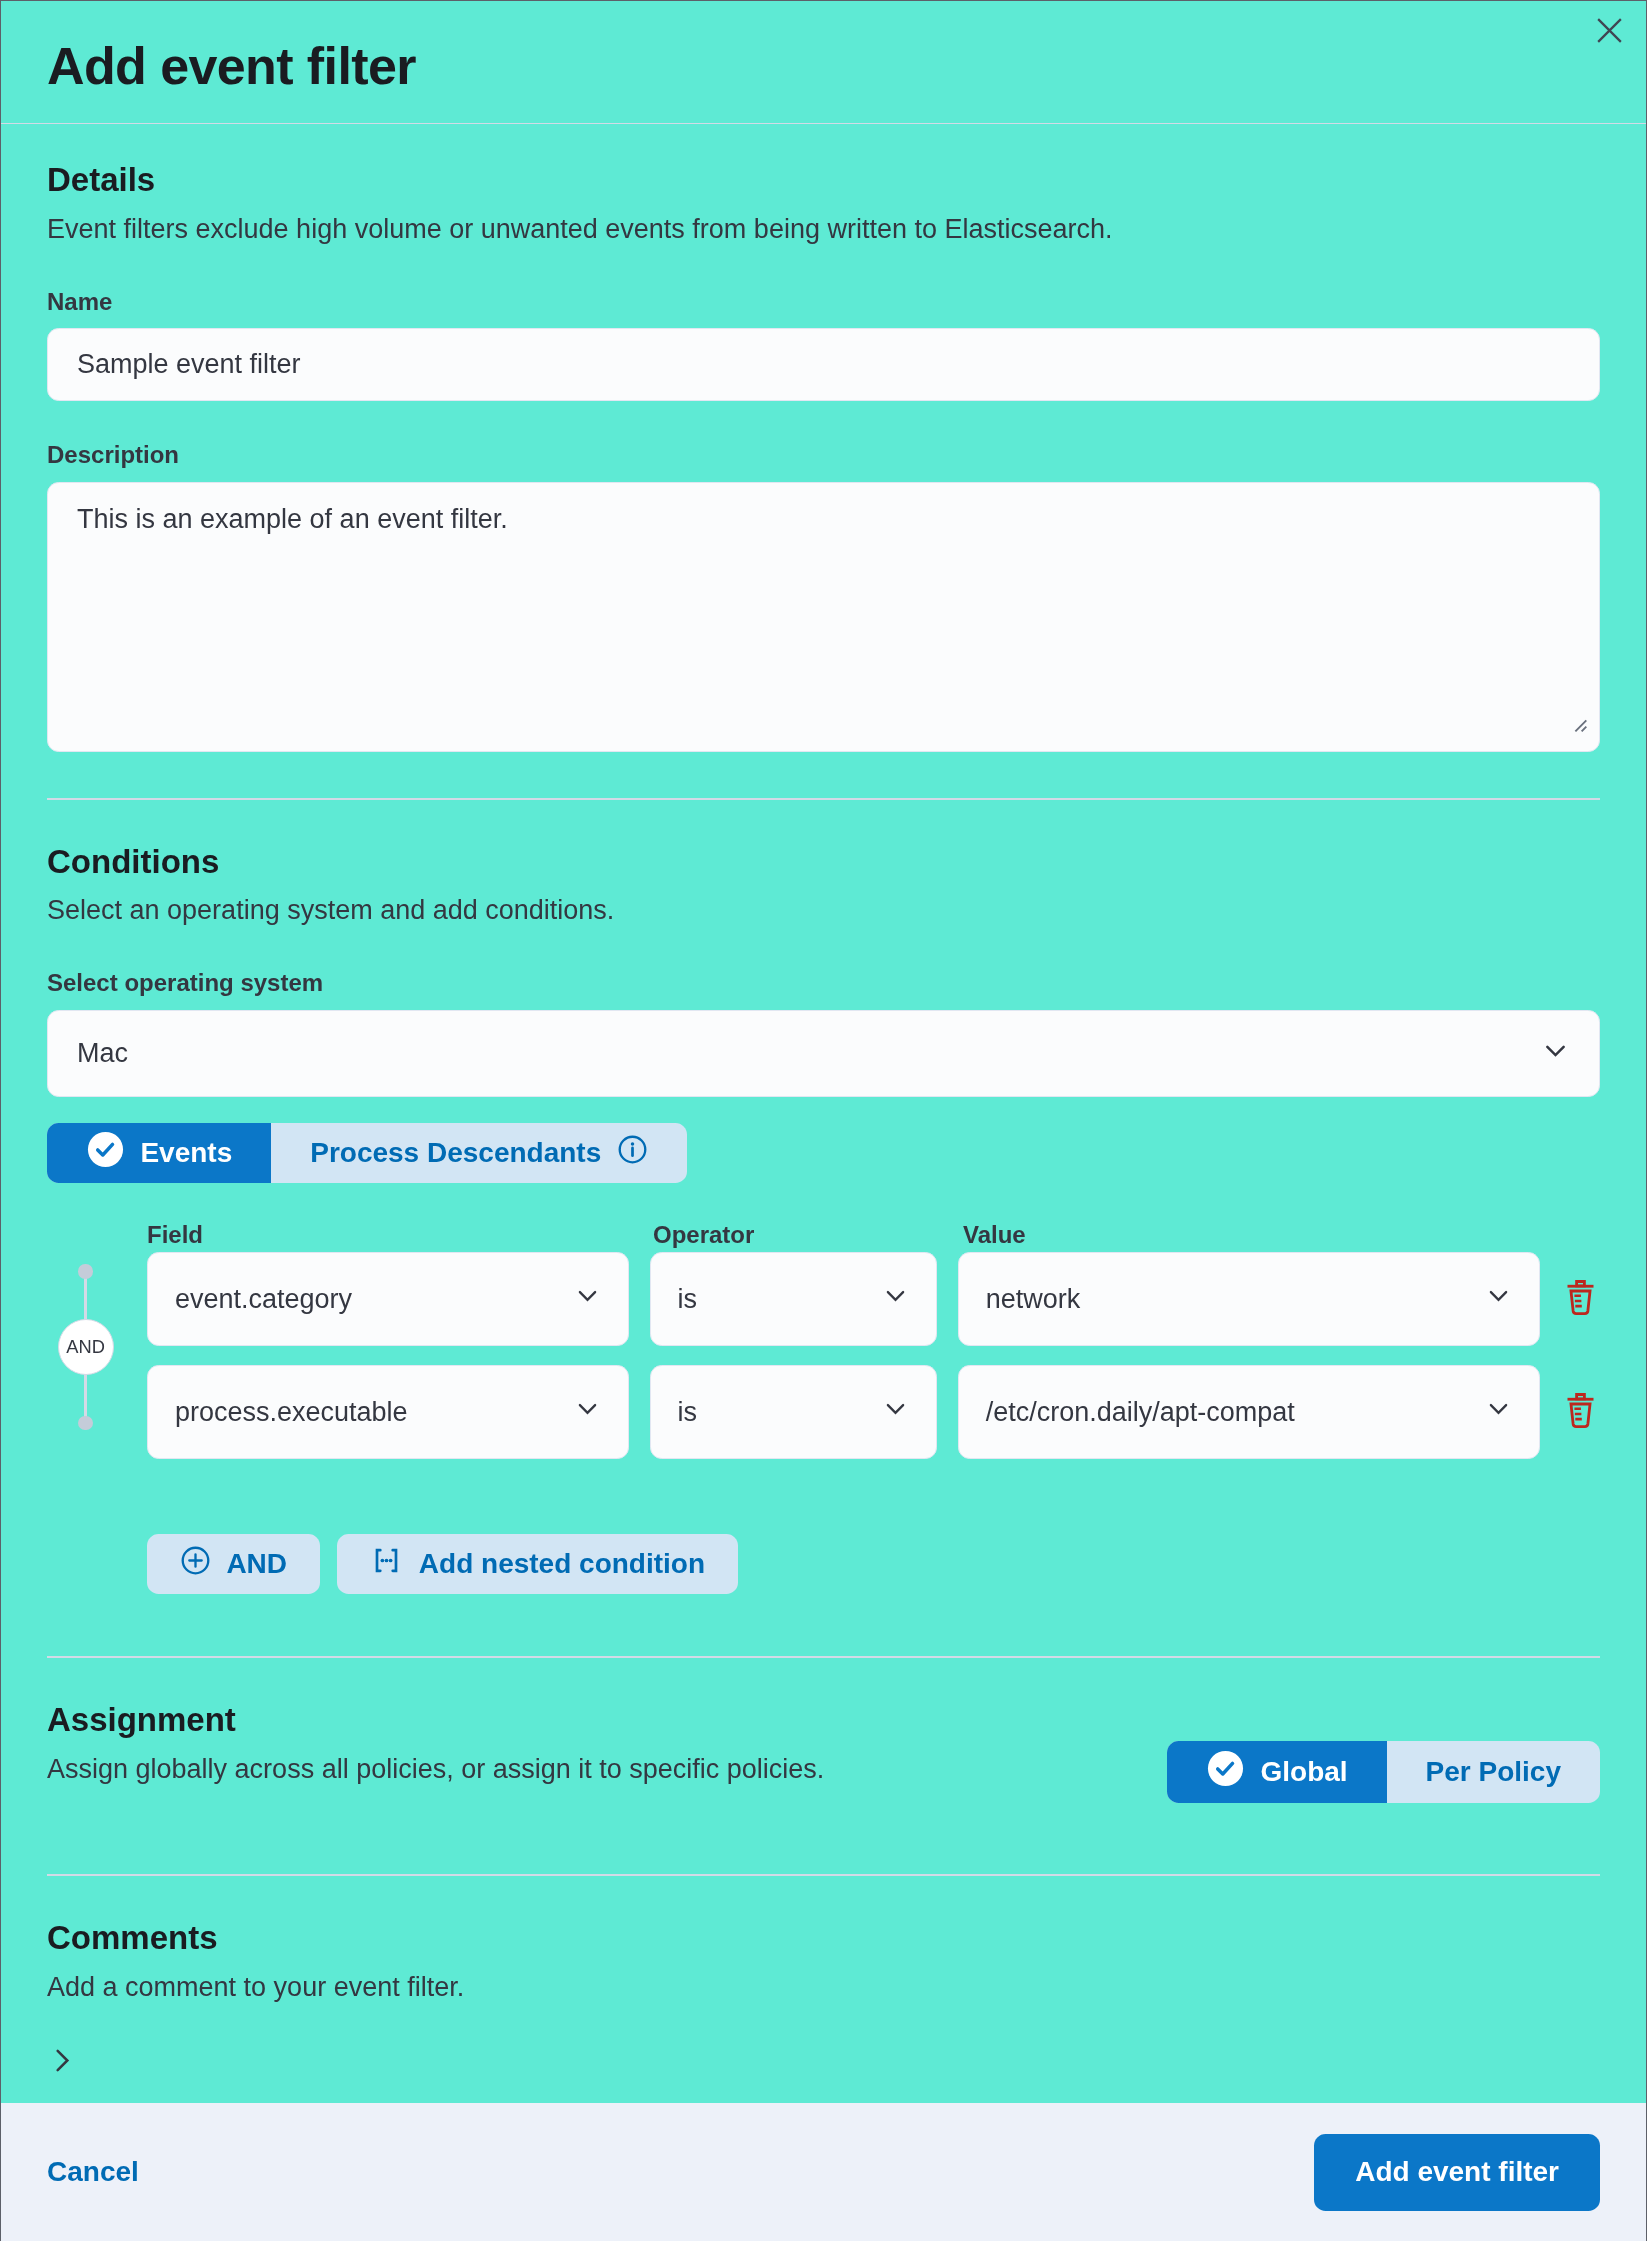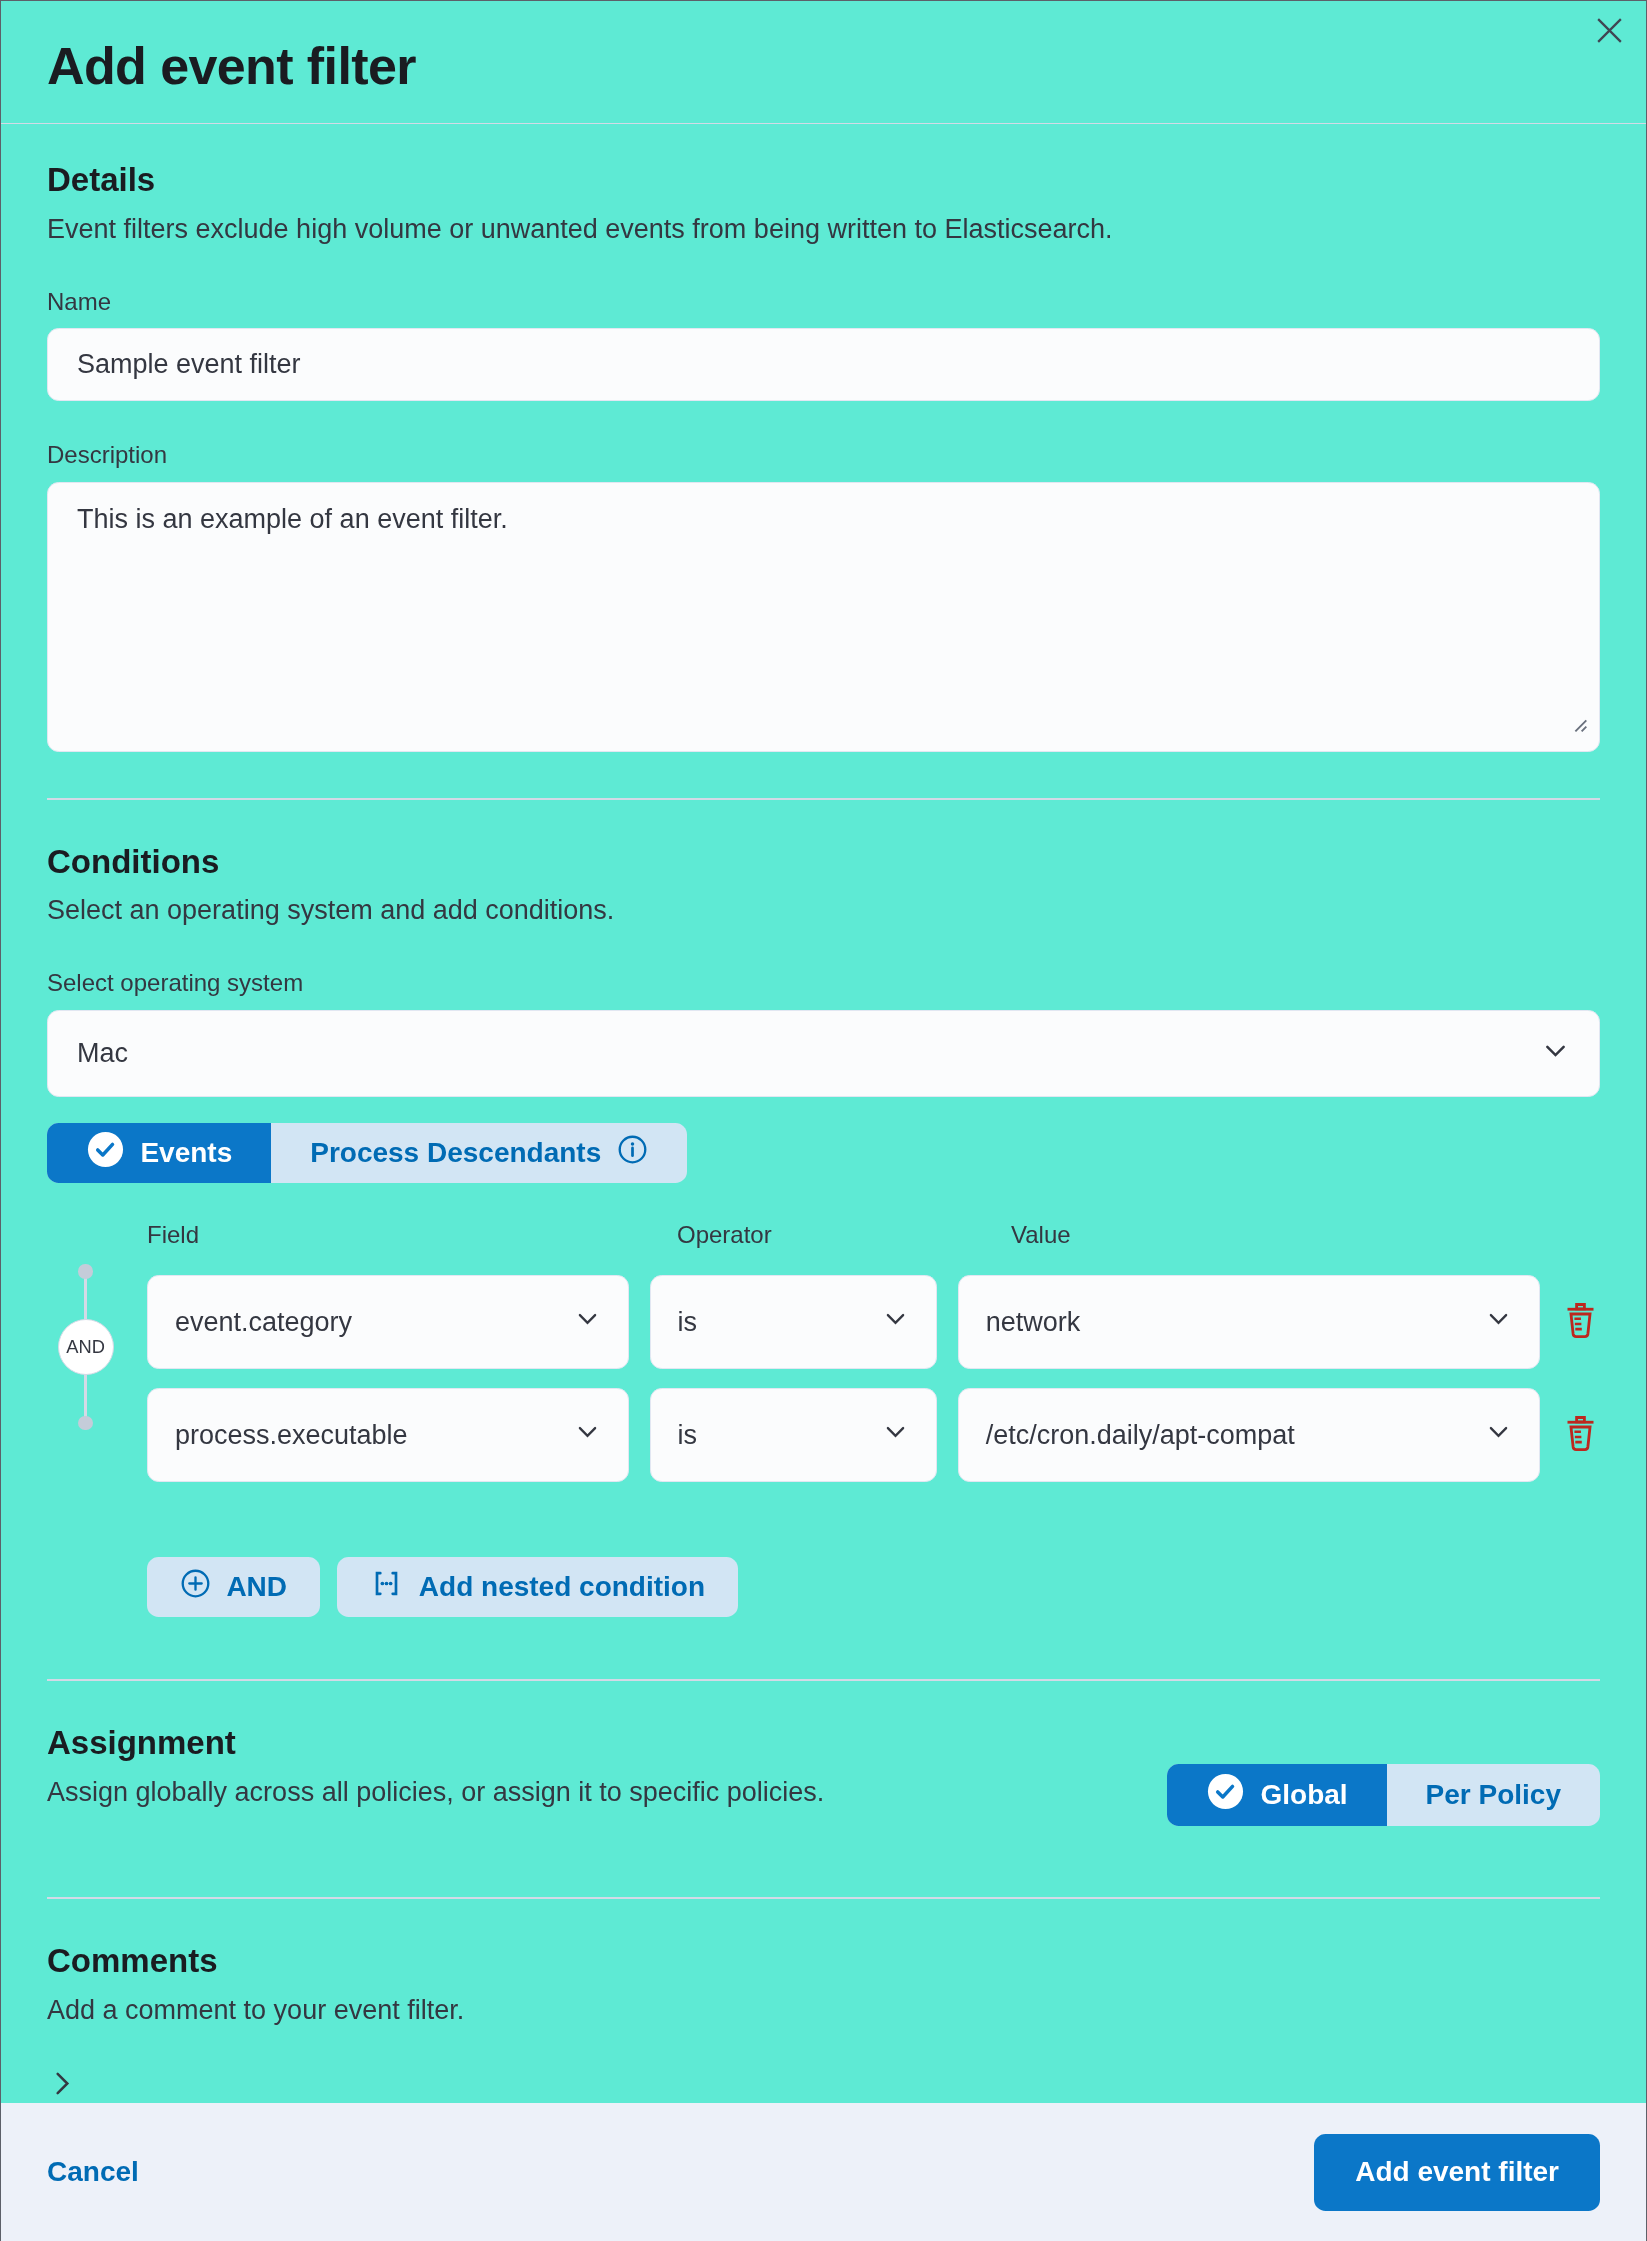--- a/index.html
+++ b/index.html
@@ -30,21 +30,21 @@
   .close-btn {
     position:absolute; top:5.8px; right:11.6px;
     width:50px; height:50px;
     background:none; border:none; cursor:pointer;
     display:flex; align-items:center; justify-content:center;
   }
   
   .flyout-body { flex:1; padding:0 46px; overflow:hidden; }
   .section-heading { font-size:33px; line-height:42px; font-weight:700; color:#1a1c21; }
   .section-sub { font-size:27px; line-height:37px; margin-top:9.7px; color:#343741; }
-  .form-label { font-size:24px; line-height:30px; font-weight:400; color:#343741; }
+  .form-label { font-size:24px; line-height:30px; font-weight:700; color:#343741; }
   .divider { height:1.9px; background:#d3dae6; border:none; }
 
   .control {
     background:#fbfcfd;
     border:1.9px solid #e2e7f2;
     border-radius:11.6px;
     font-size:27px; color:#343741;
     width:100%;
   }
   input.control { height:73px; padding:0 29px; outline:none; font-family:inherit; }
@@ -75,21 +75,21 @@
   }
   .events-group { margin-top:26px; }
   .seg {
     height:60px; display:flex; align-items:center; gap:15.4px;
     font-size:28px; font-weight:700; cursor:pointer; border:none; background:none;
     padding:0 39px; color:#006bb4; font-family:inherit;
   }
   .seg.selected { background:#0b77c8; color:#ffffff; }
 
   .cond-area { margin-top:37px; position:relative; padding-left:100px; }
-  .cond-labels { display:flex; margin-bottom:25px;gap:24px; }
+  .cond-labels { display:flex; margin-bottom:2px; }
   .cond-labels .form-label { line-height:30px; }
   .col-field  { width:485px; }
   .col-op     { width:289px; margin-left:21px; }
   .col-value  { width:587px; margin-left:21px; }
   .cond-row { display:flex; align-items:center; }
   .cond-row + .cond-row { margin-top:19.3px; }
   .dropdown {
     height:94px; padding:0 27px;
     display:flex; align-items:center; justify-content:space-between;
     cursor:pointer;

